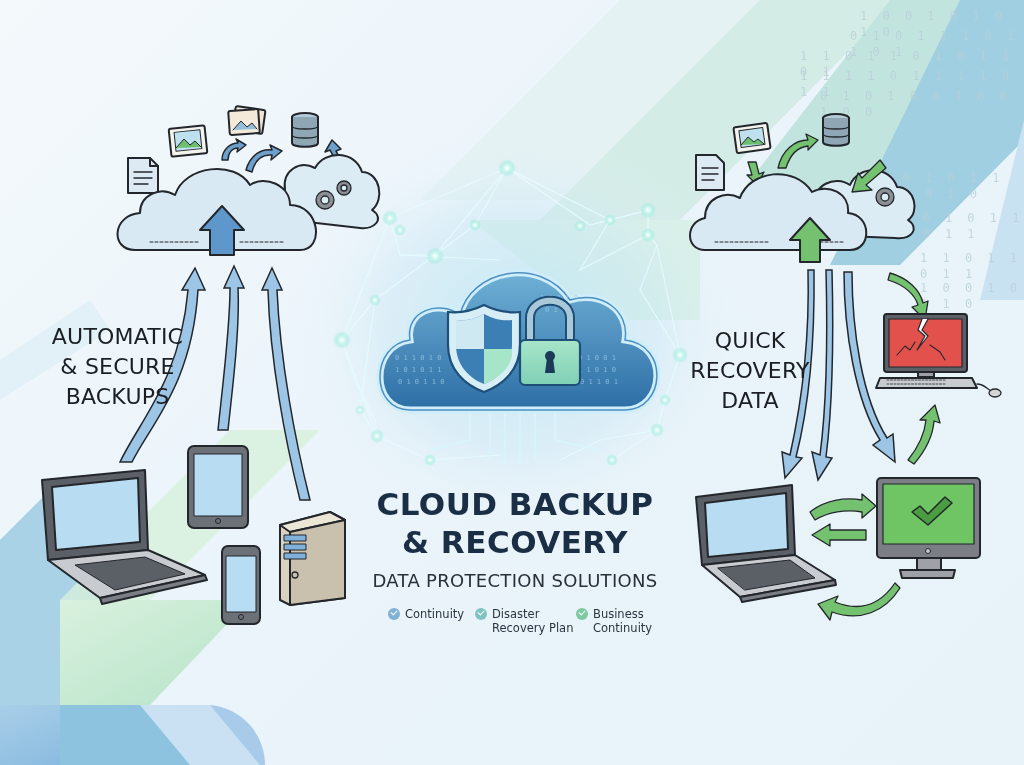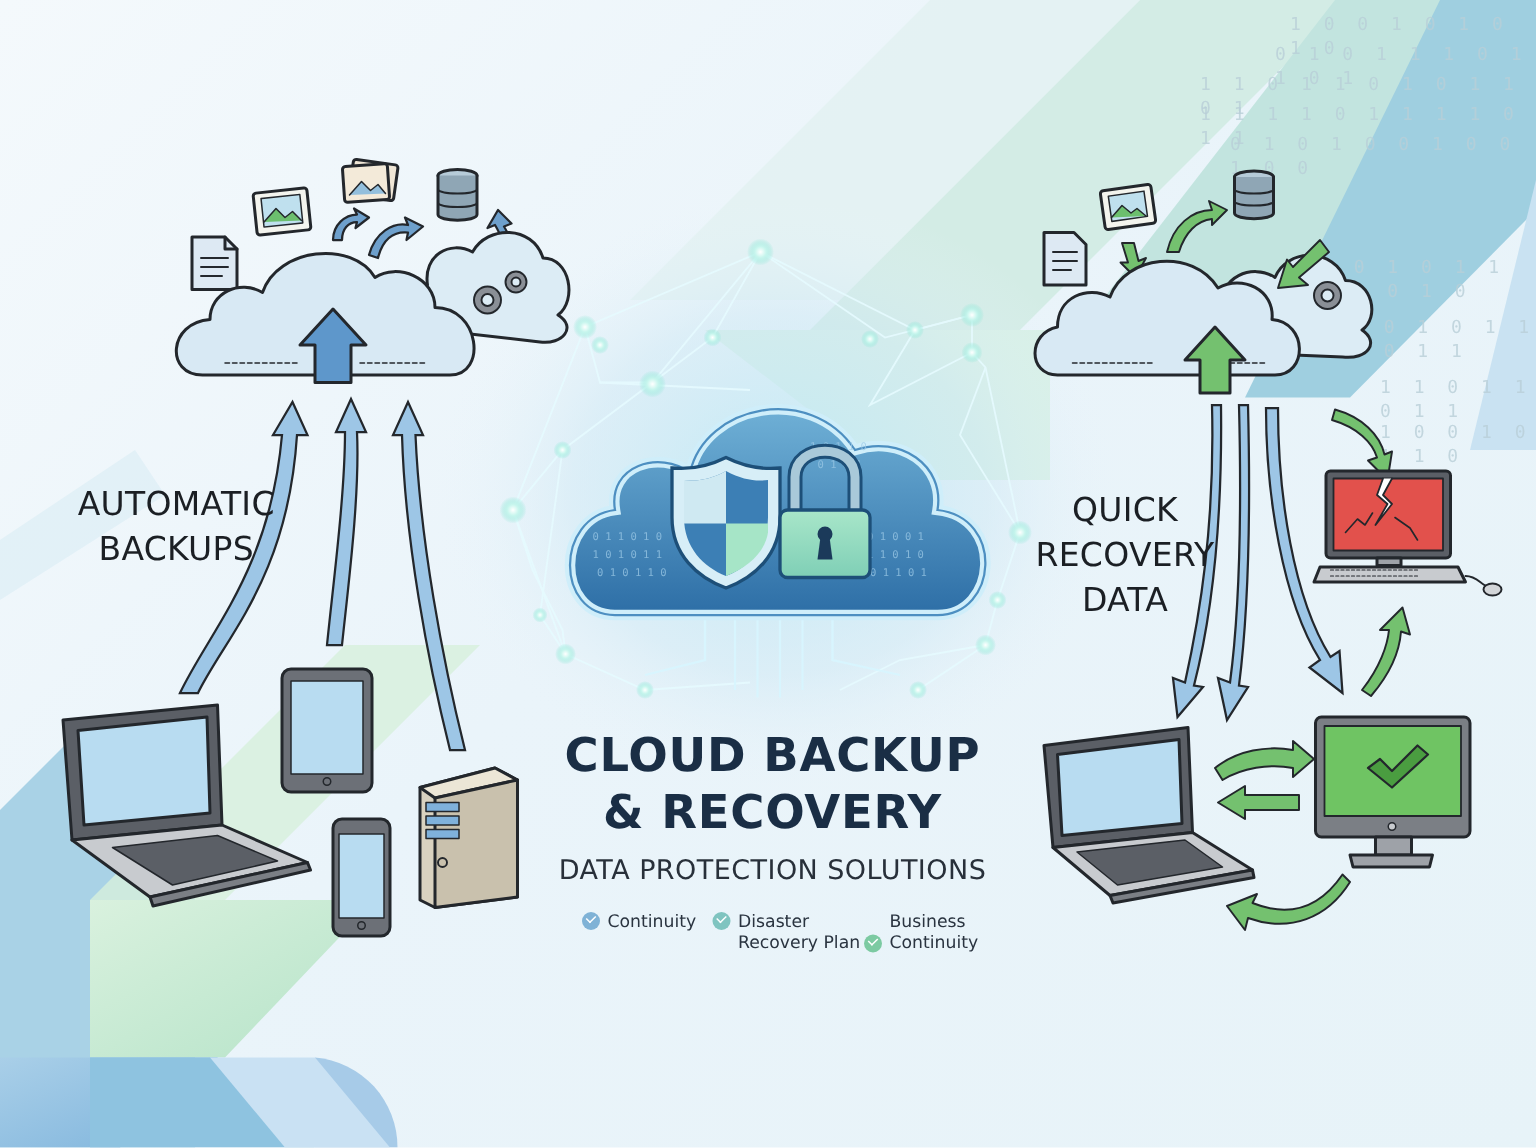--- a/index.html
+++ b/index.html
@@ -311,20 +311,21 @@
       <path d="M912,512 L920,506 L928,514 L945,497 L952,503 L928,525 Z" fill="#4a9d40" stroke-width="1.5"></path>
       <circle cx="928" cy="551" r="2.5" fill="#c8cbcf" stroke-width="1"></circle>
       <rect x="917" y="558" width="24" height="12" fill="#9ea2a8"></rect>
       <path d="M900,570 L955,570 L953,578 L902,578 Z" fill="#9ea2a8"></path>
     </g>
   </g>
 </svg>
 
 <div class="caption" style="left:35px;top:322px;width:165px;">
   <div>AUTOMATIC</div>
+  <div>&amp; SECURE</div>
   <div>BACKUPS</div>
 </div>
 
 <div class="caption" style="left:685px;top:326px;width:130px;">
   <div>QUICK</div>
   <div>RECOVERY</div>
   <div>DATA</div>
 </div>
 
 <div class="title" style="top:485px;">CLOUD BACKUP</div>
@@ -337,19 +338,19 @@
     <div>Continuity</div>
   </div>
 </div>
 <div class="feat" style="left:475px;">
   <span class="dot" style="background:#7fc4c0"></span>
   <div>
     <div>Disaster</div>
     <div>Recovery Plan</div>
   </div>
 </div>
-<div class="feat" style="left:576px;align-items:flex-end;">
+<div class="feat" style="left:576px;">
   <span class="dot" style="background:#7ccaa2"></span>
   <div>
     <div>Business</div>
     <div>Continuity</div>
   </div>
 </div>
 
 </body></html>

